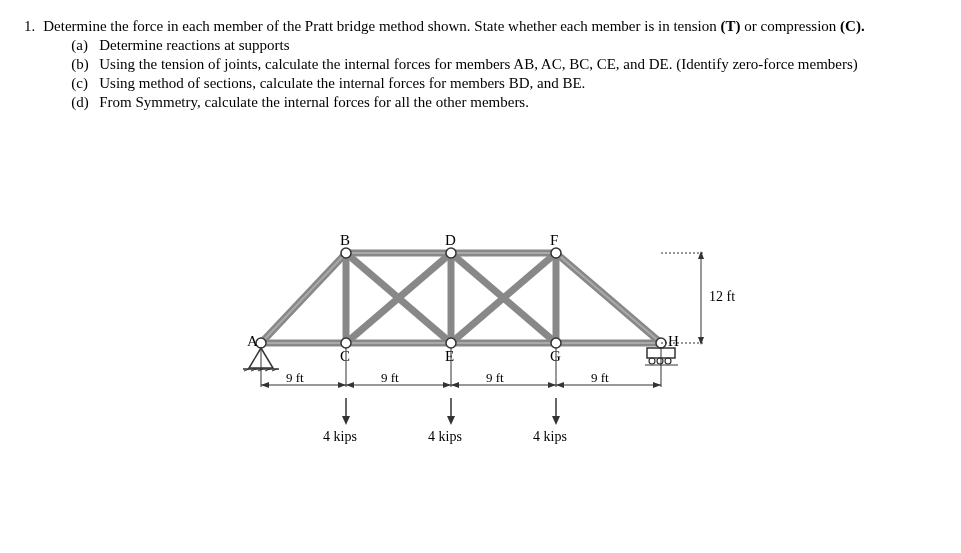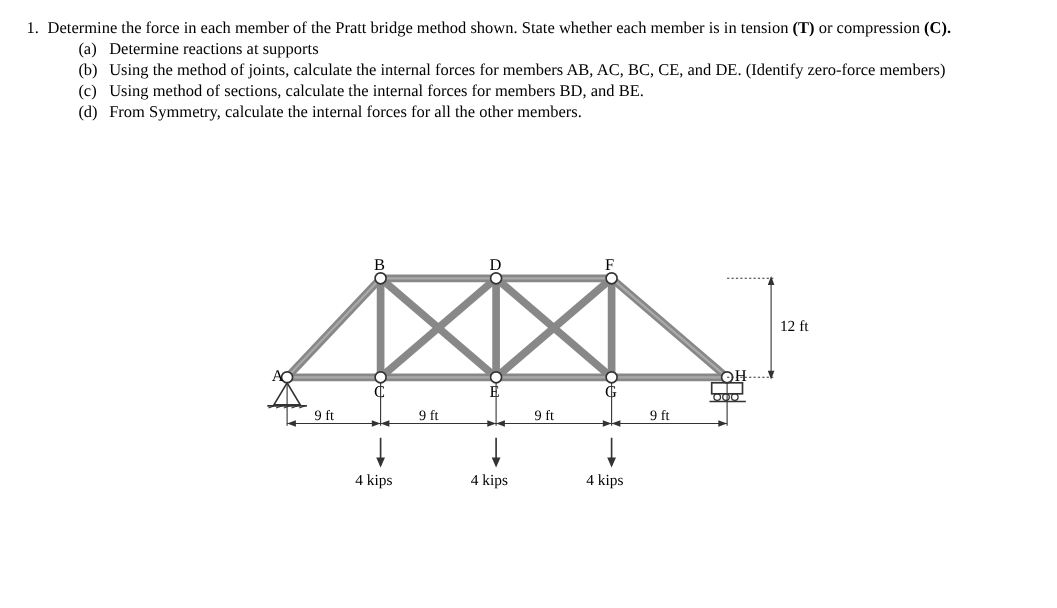--- a/index.html
+++ b/index.html
@@ -53,21 +53,21 @@
     <span>1.</span>
     <div>
       <span>Determine the force in each member of the Pratt bridge method shown. State whether each member is in tension </span><span class="bold">(T)</span><span> or compression </span><span class="bold">(C).</span>
       <div class="problem-indent">
         <div class="sub-item">
           <span class="sub-item-label">(a)</span>
           <span class="sub-item-text">Determine reactions at supports</span>
         </div>
         <div class="sub-item">
           <span class="sub-item-label">(b)</span>
-          <span class="sub-item-text">Using the method of joints, calculate the internal forces for members AB, AC, BC, CE, and DE. (Identify zero-force members)</span>
+          <span class="sub-item-text">Using the tension of joints, calculate the internal forces for members AB, AC, BC, CE, and DE. (Identify zero-force members)</span>
         </div>
         <div class="sub-item">
           <span class="sub-item-label">(c)</span>
           <span class="sub-item-text">Using method of sections, calculate the internal forces for members BD, and BE.</span>
         </div>
         <div class="sub-item">
           <span class="sub-item-label">(d)</span>
           <span class="sub-item-text">From Symmetry, calculate the internal forces for all the other members.</span>
         </div>
       </div>

